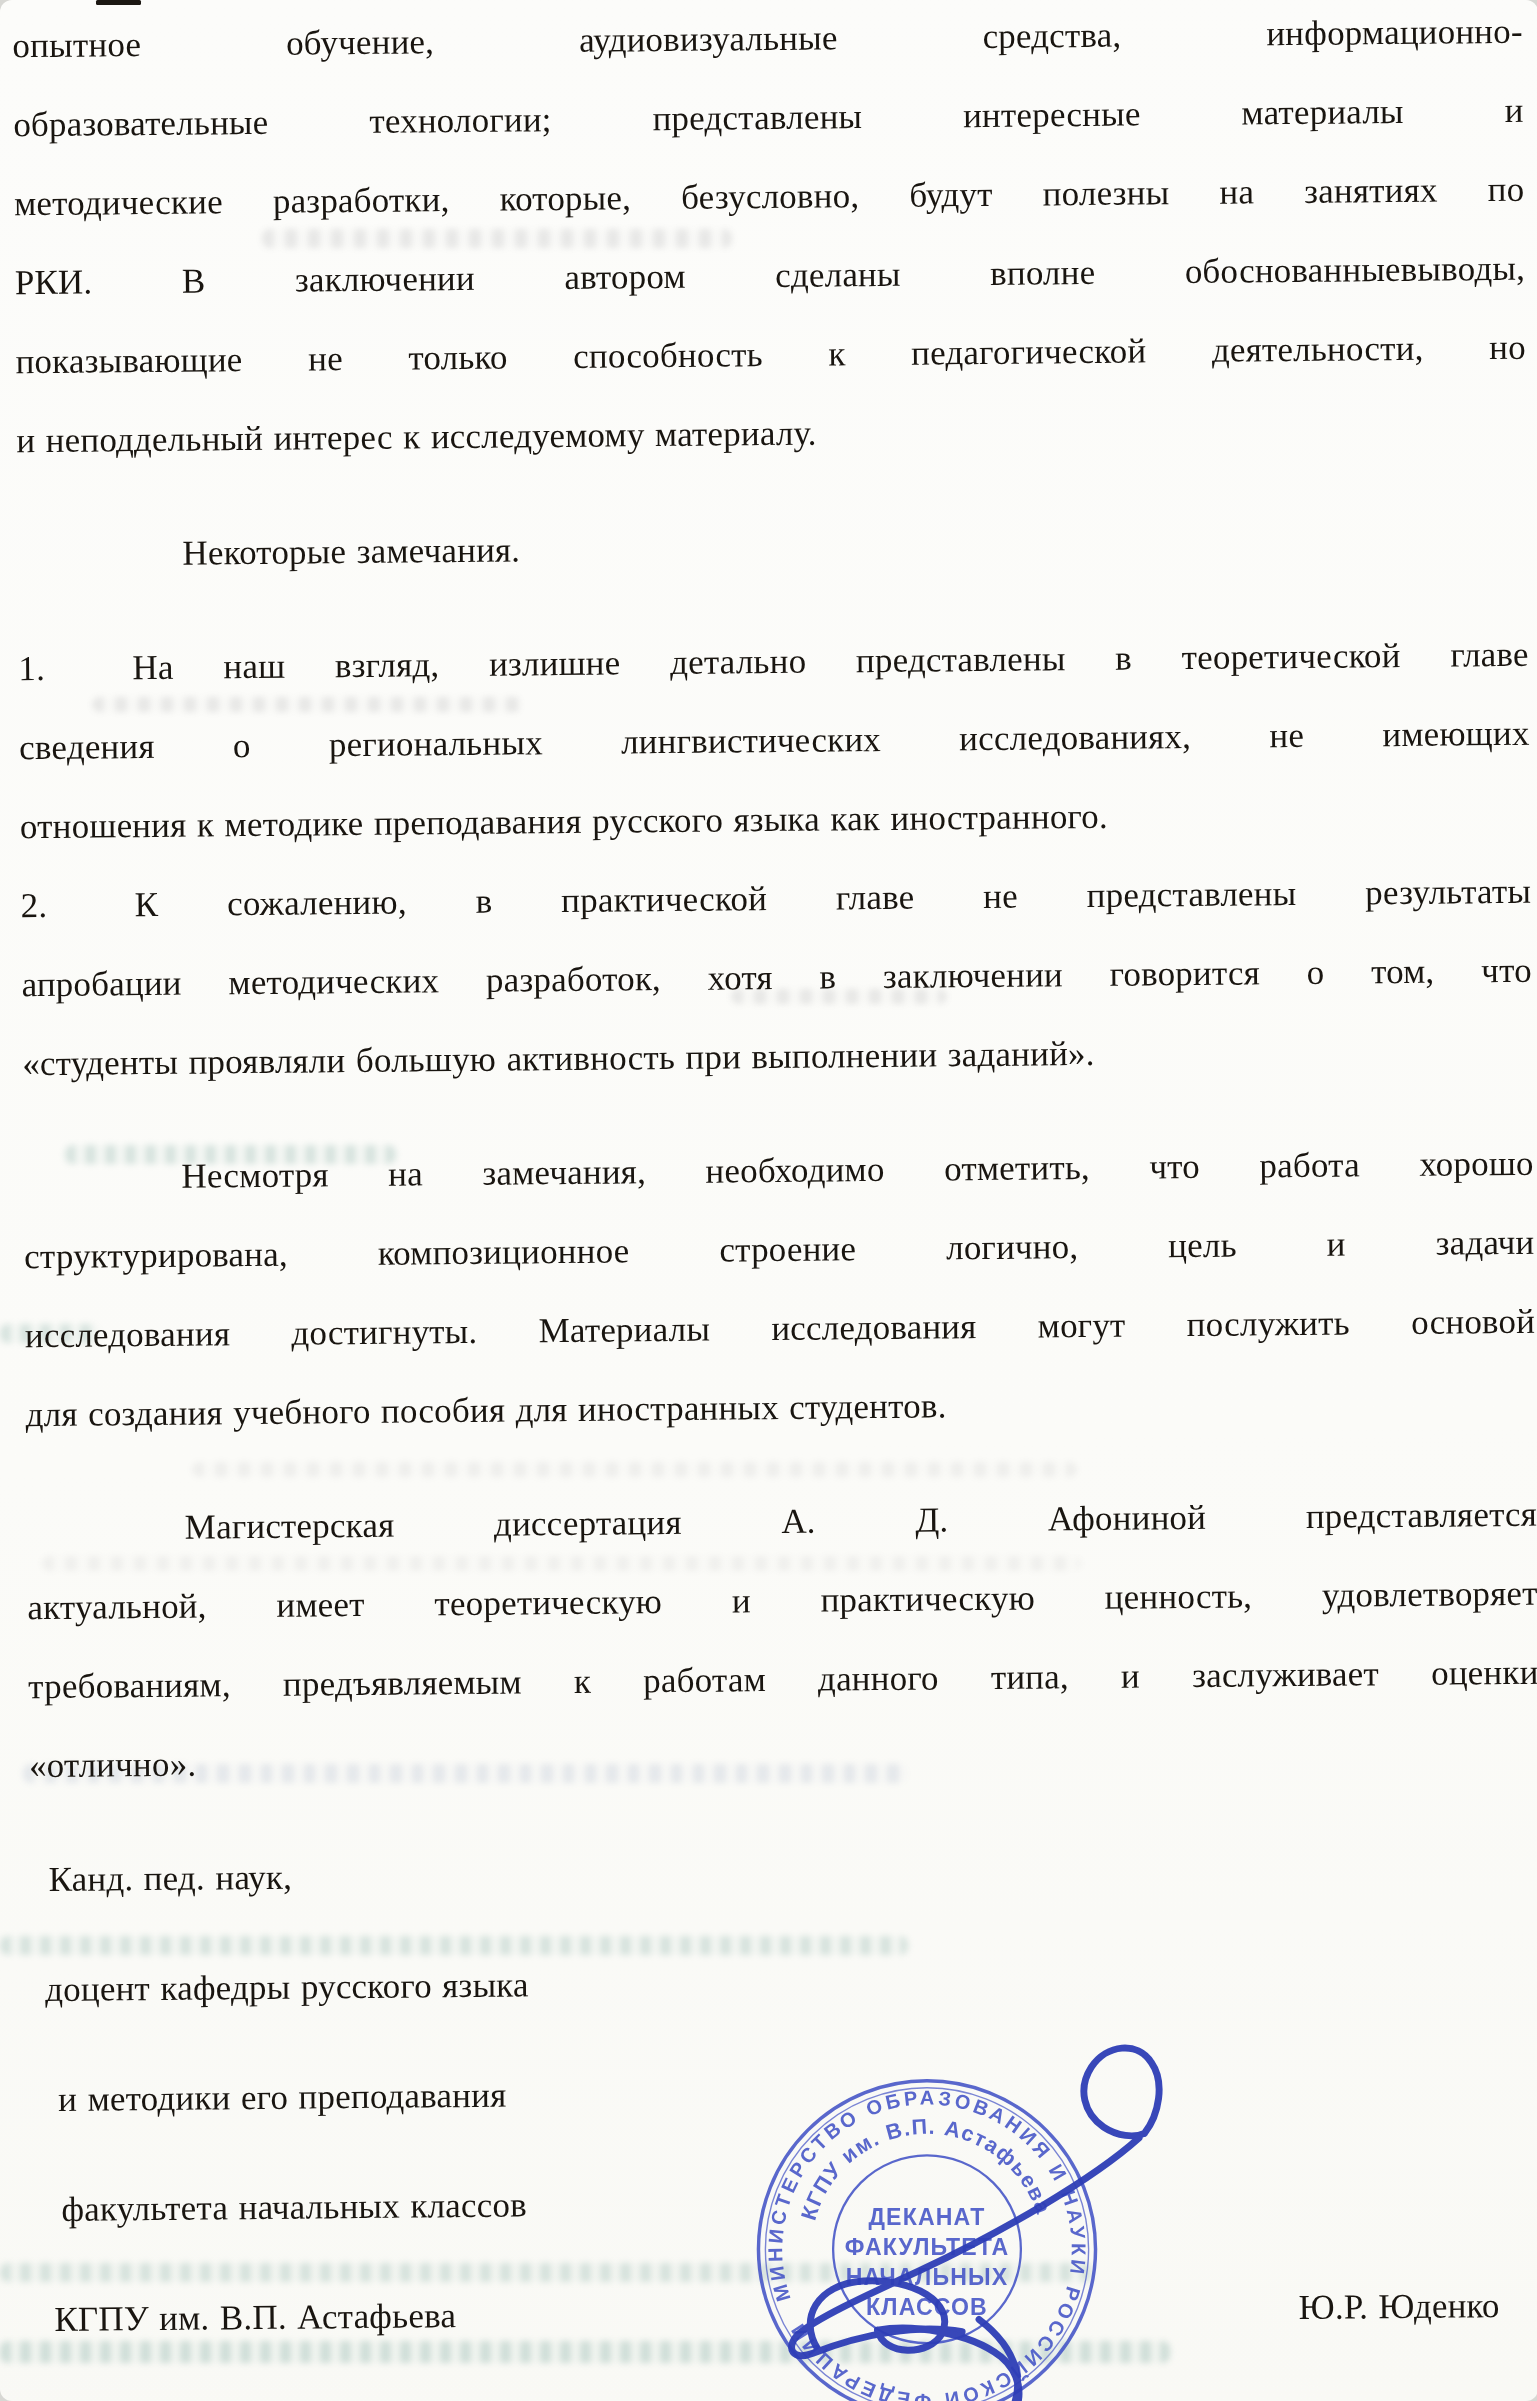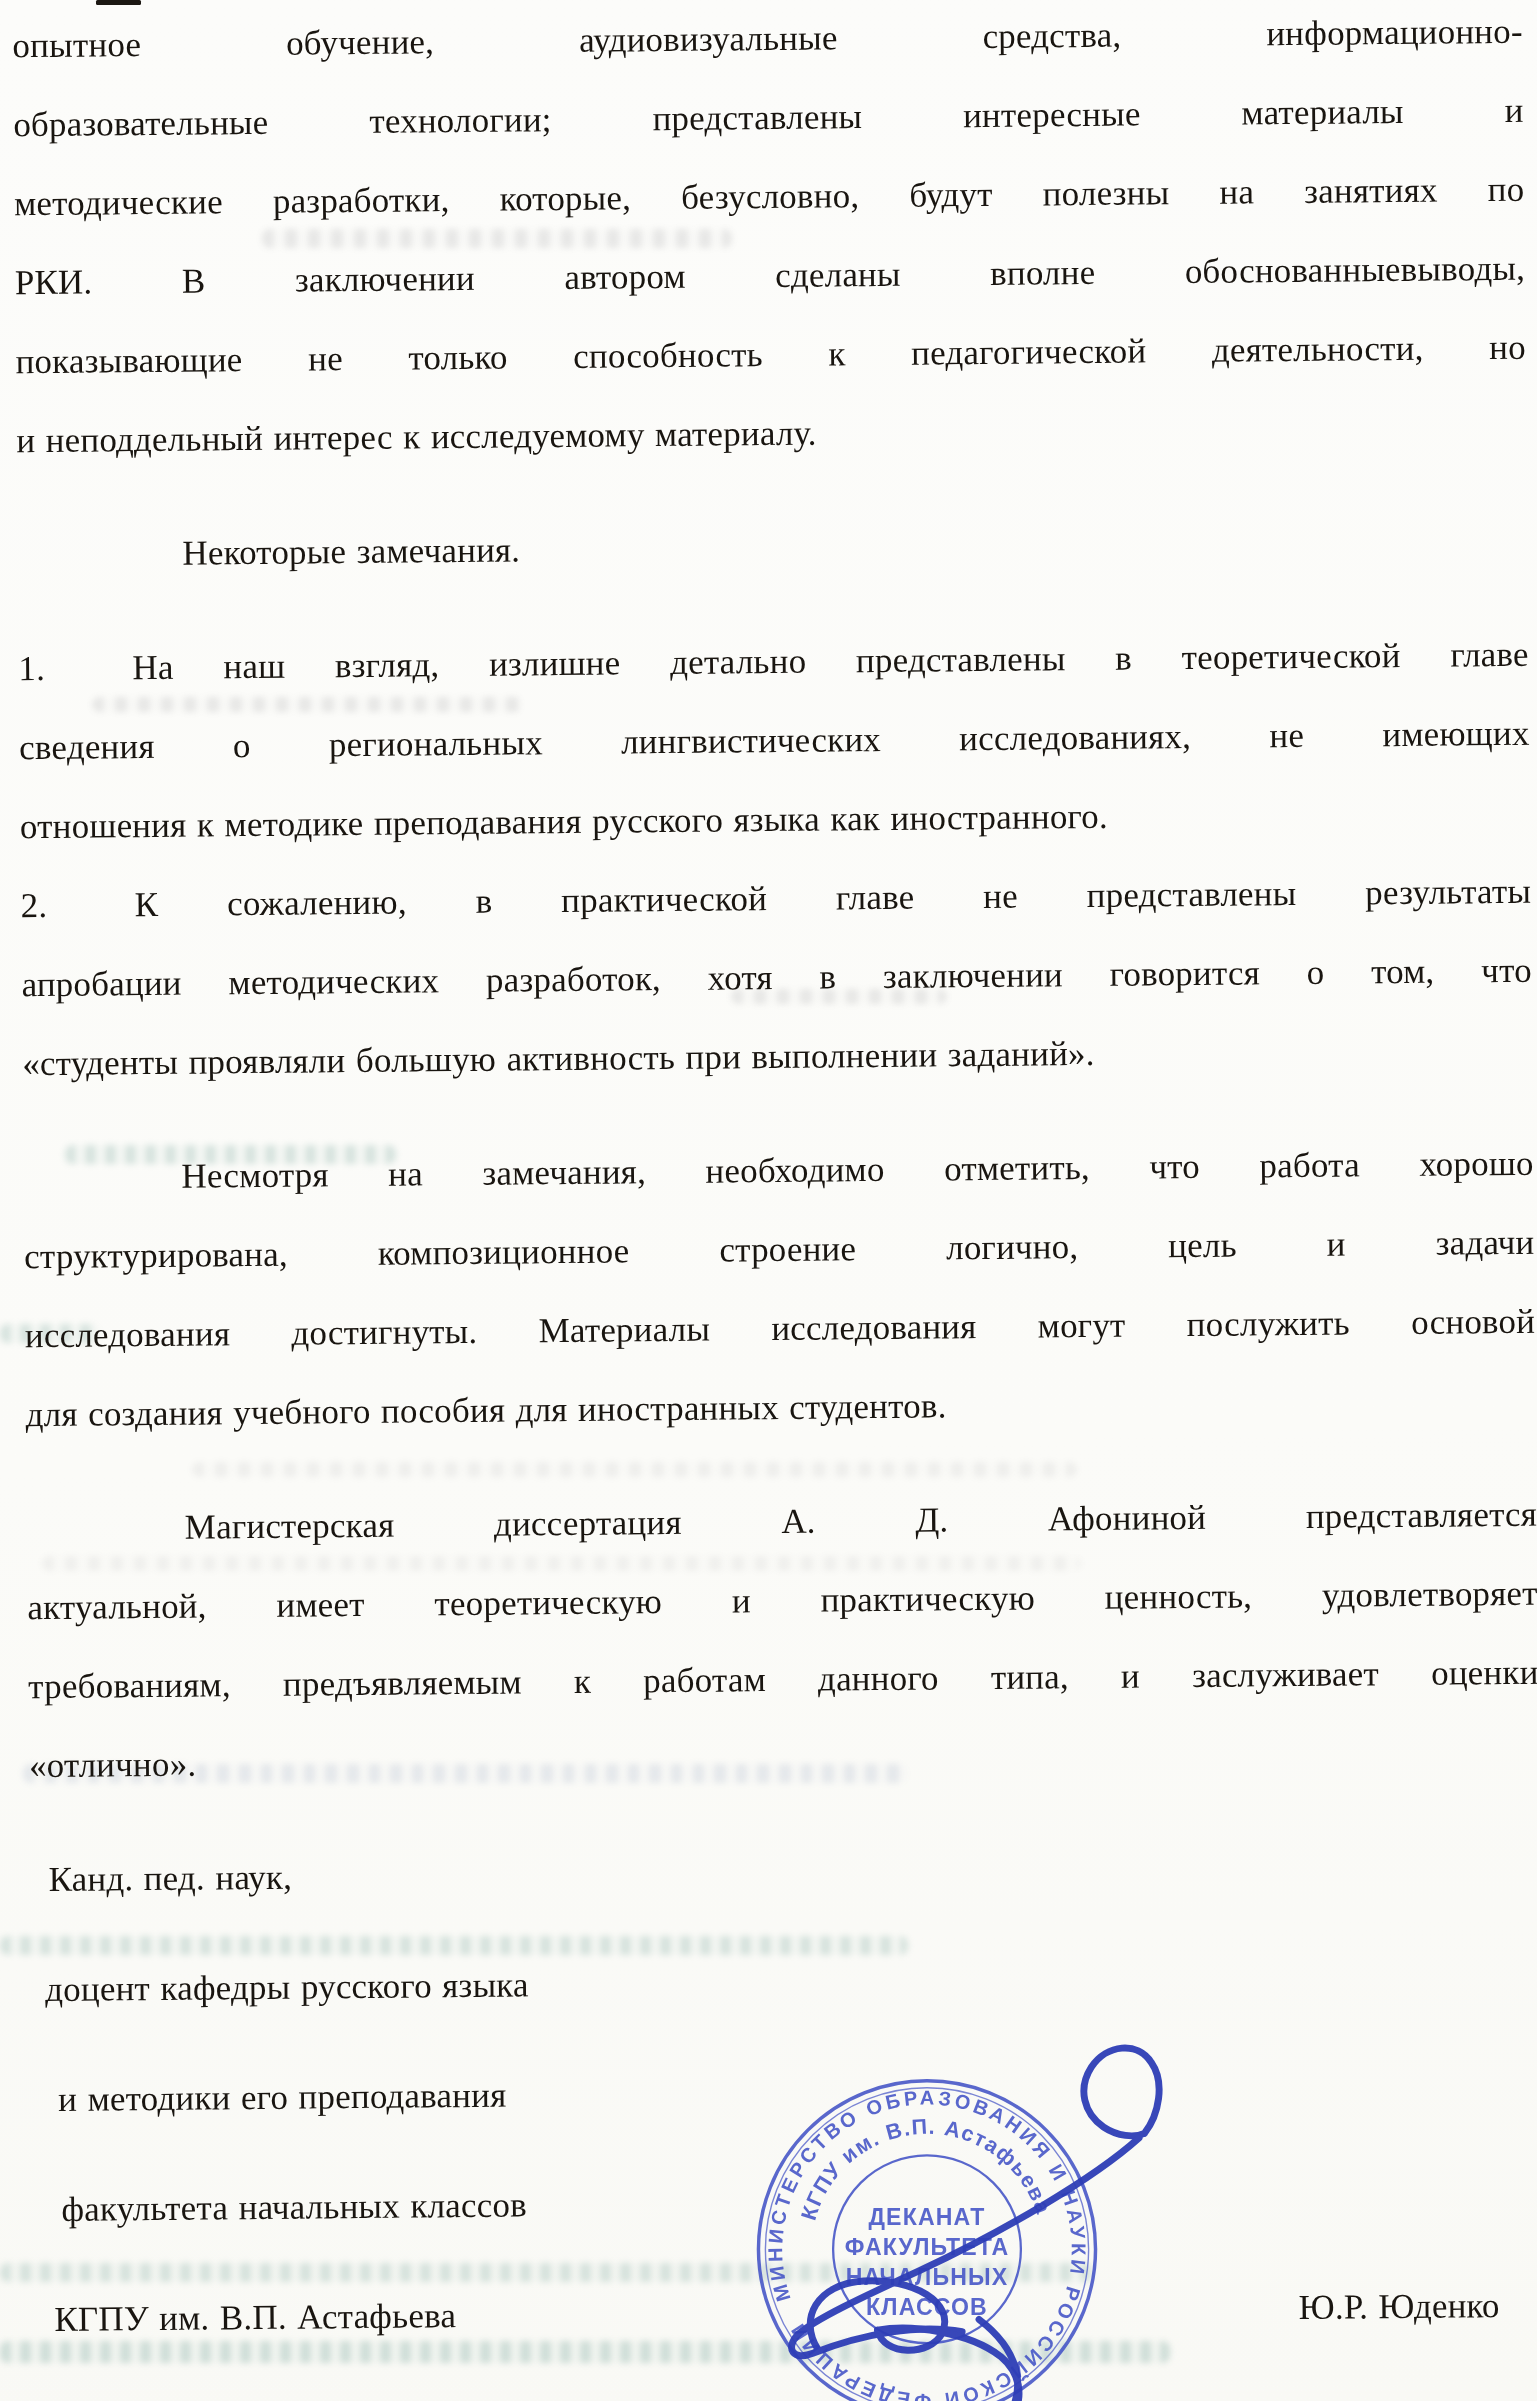--- a/index.html
+++ b/index.html
@@ -4,20 +4,21 @@
 <style>
   html,body{margin:0;padding:0;background:#d8d8d4;}
   .page{
     position:relative;
     width:1538px;height:2401px;
     margin:0 auto;
     background:linear-gradient(178deg,#fcfcfa 0%,#fbfbf8 60%,#f9f9f5 100%);
     overflow:hidden;
     font-family:"Liberation Serif","DejaVu Serif",serif;
     color:#191510;
+    border-radius:12px;
   }
   .textblock{
     position:absolute;left:0;top:0;width:100%;
     padding:1.5px 7.7px 0 20px;box-sizing:border-box;
     transform:rotate(-0.55deg);
     transform-origin:30% 35%;
   }
   .line{
     font-size:35px;
     line-height:79px;

